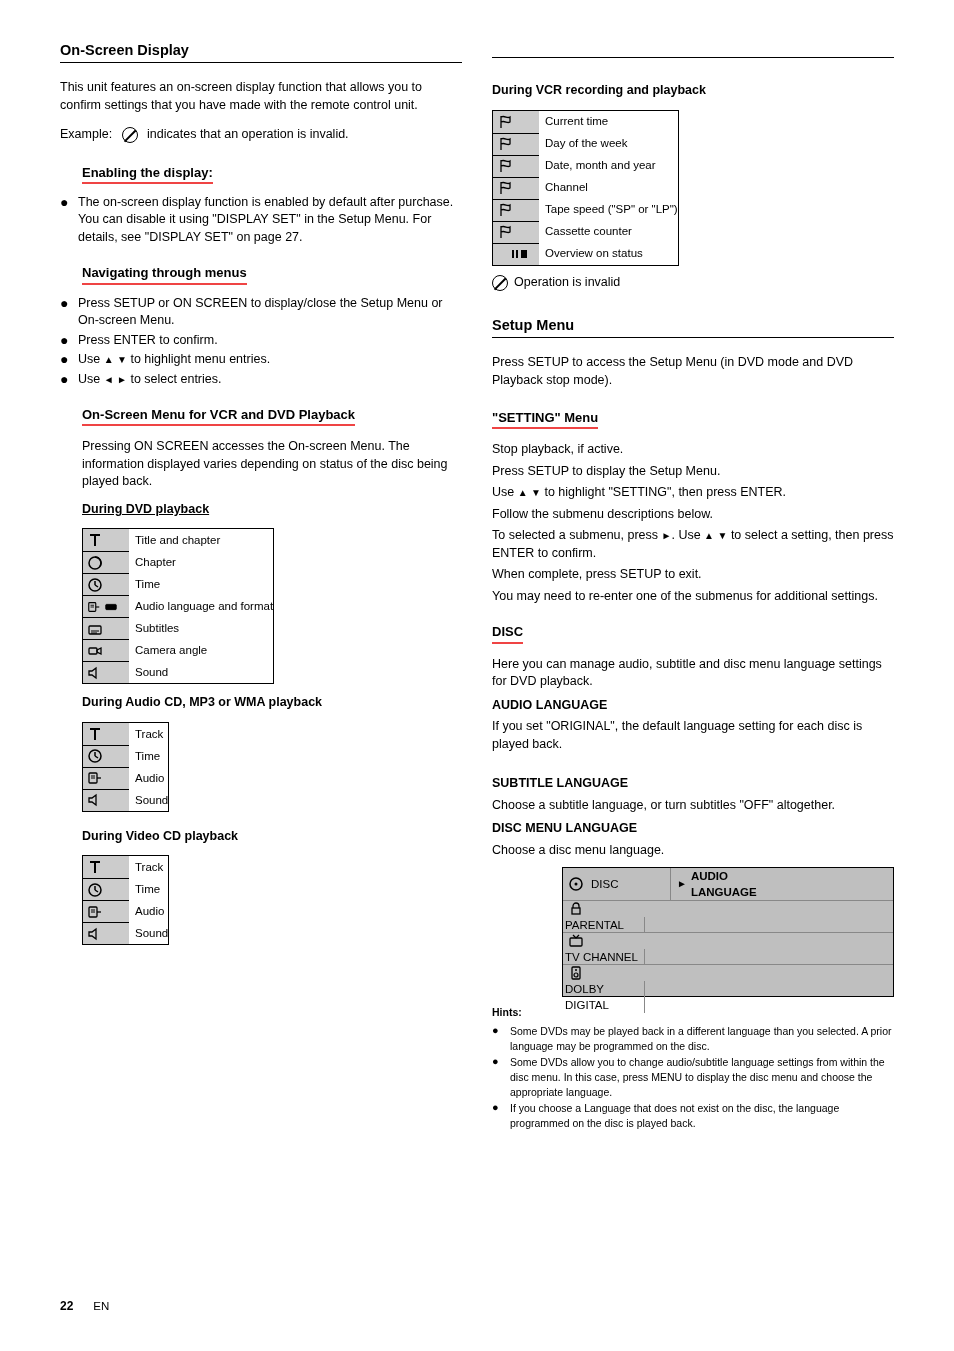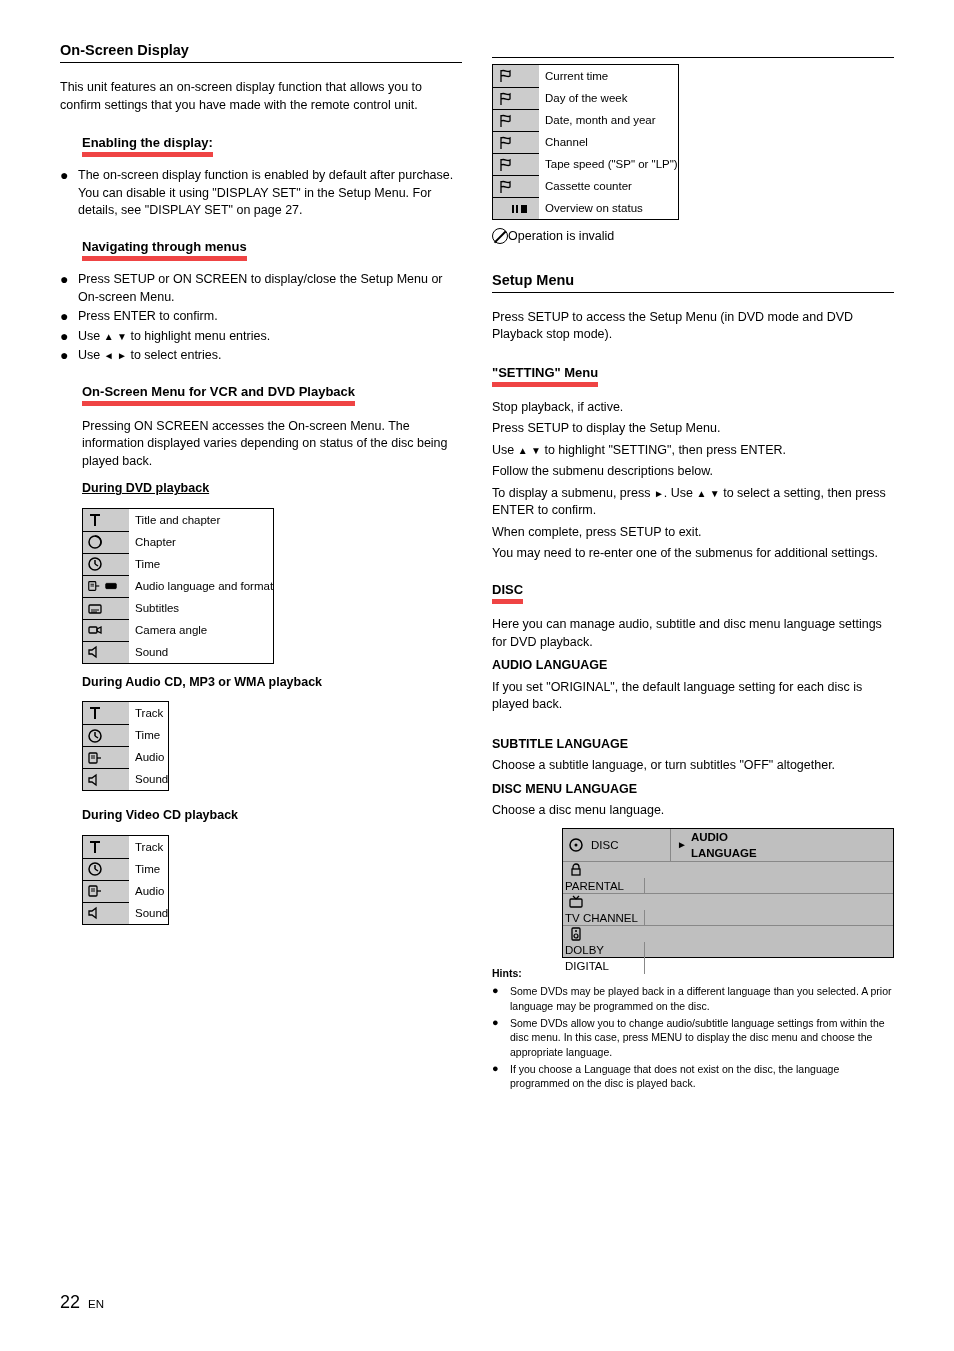--- a/index.html
+++ b/index.html
@@ -1,21 +1,21 @@
 <!DOCTYPE html>
 <html><head>
 <meta charset="utf-8">
 <style>
   * { margin: 0; padding: 0; box-sizing: border-box; }
   body { width: 954px; height: 1351px; font-family: Arial, sans-serif; font-size: 12.5px; color: #000; background: #fff; position: relative; line-height: 1.4; }
   .page { padding: 40px 60px 60px 60px; }
   .columns { display: flex; gap: 30px; }
   .col { flex: 1; }
   .section-title { font-size: 14.5px; font-weight: bold; border-bottom: 1px solid #000; padding-bottom: 2px; margin-bottom: 16px; }
-  .subsection { font-size: 13px; font-weight: bold; border-bottom: 5px solid #ef4444; display: inline-block; margin-top: 16px; margin-bottom: 8px; }
+  .subsection { font-size: 13px; font-weight: bold; border-bottom: 2px solid #ef4444; display: inline-block; margin-top: 16px; margin-bottom: 8px; }
   .para { margin: 4px 0; }
   .indent { margin-left: 22px; }
   .bullet-row { display: flex; align-items: flex-start; margin: 2px 0; }
   .bullet { width: 18px; font-size: 14px; line-height: 1; margin-top: 1px; }
   .bullet-text { flex: 1; }
   .tri-up::before { content: "▲"; font-size: 10px; }
   .tri-down::before { content: "▼"; font-size: 10px; }
   .tri-left::before { content: "◄"; font-size: 10px; }
   .tri-right::before { content: "►"; font-size: 10px; }
   .prohibit { display: inline-block; width: 16px; height: 16px; border: 1.5px solid #000; border-radius: 50%; position: relative; vertical-align: middle; }
@@ -28,35 +28,40 @@
   .svg-ic { width: 16px; height: 16px; }
   .svg-ic-sm { width: 14px; height: 14px; }
   .menu-table { border: 1px solid #000; background: #bfbfbf; margin: 8px 0 8px 70px; font-size: 11.5px; }
   .menu-table .mrow { display: flex; align-items: stretch; height: 32px; }
   .menu-table .mrow + .mrow { border-top: 1px solid #888; flex-direction: column; }
   .menu-table .micon { width: 26px; display: flex; align-items: center; justify-content: center; }
   .menu-table .mlabel { width: 82px; display: flex; align-items: center; border-right: 1px solid #888; padding-left: 2px; }
   .menu-table .mval { width: 110px; display: flex; align-items: center; padding-left: 6px; font-weight: bold; }
   .page-num { position: absolute; bottom: 36px; text-align: center; }
   .page-num.left { left: 60px; }
-  .page-num .pn { font-size: 18px; font-weight: normal; margin-right: 8px; }
+  .page-num .pn { font-size: 12px; font-weight: bold; margin-right: 20px; }
   .page-num .pt { font-size: 11.5px; }
   .bold { font-weight: bold; }
   .hint { font-size: 10.5px; color: #000; }
-  .prohibit-labeled { display: flex; align-items: flex-start; gap: 0; margin-left: 22px; margin-top: 2px; }
+  .prohibit-labeled { display: flex; align-items: flex-end; gap: 6px; margin-left: 22px; margin-top: 2px; }
 </style>
 </head>
 <body>
 
 <div class="page">
   <div class="columns">
 
     <div class="col">
       <div class="section-title">On-Screen Display</div>
       <div class="para">This unit features an on-screen display function that allows you to confirm settings that you have made with the remote control unit.</div>
+      <div class="para" style="margin-top:12px;">
+        <span>Example:</span>
+        <span style="margin:0 6px;" class="prohibit"></span>
+        <span>indicates that an operation is invalid.</span>
+      </div>
 
       <div class="indent">
         <div class="subsection">Enabling the display:</div>
       </div>
       <div class="bullet-row">
         <div class="bullet">●</div>
         <div class="bullet-text">The on-screen display function is enabled by default after purchase. You can disable it using "DISPLAY SET" in the Setup Menu. For details, see "DISPLAY SET" on page 27.</div>
       </div>
 
       <div class="indent">
@@ -241,20 +246,21 @@
                 <path d="M2 6 L5 6 L9 3 L9 13 L5 10 L2 10 Z" stroke="#000" fill="none" stroke-width="1.3"></path>
               </svg>
             </div>
             <div class="label">Sound</div>
           </div>
       </div>
     </div>
 
     <div class="col">
       <div style="border-bottom:1px solid #000; height:18px;"></div>
+      <div class="para bold" style="margin-top:24px;">During VCR recording and playback</div>
 
       <div class="icon-box-list" style="margin-left:0px;">
         <div class="row">
             <div class="cell-icon">
               <svg class="svg-ic" viewBox="0 0 16 16">
                 <path d="M4 2 V14 M4 3 C8 1 10 5 13 3 V8 C10 10 8 6 4 8 Z" stroke="#000" fill="none" stroke-width="1.3"></path>
               </svg>
             </div>
             <div class="label">Current time</div>
           </div>
@@ -318,21 +324,21 @@
       <div class="para">Press SETUP to access the Setup Menu (in DVD mode and DVD Playback stop mode).</div>
 
       <div class="subsection">"SETTING" Menu</div>
       <div class="para">Stop playback, if active.</div>
       <div class="para">Press SETUP to display the Setup Menu.</div>
       <div class="para">
         <span>Use </span><span class="tri-up"></span> <span class="tri-down"></span><span> to highlight "SETTING", then press ENTER.</span>
       </div>
       <div class="para">Follow the submenu descriptions below.</div>
       <div class="para">
-        <span>To display a submenu, press </span><span class="tri-right"></span><span>. Use </span><span class="tri-up"></span> <span class="tri-down"></span><span> to select a setting, then press ENTER to confirm.</span>
+        <span>To selected a submenu, press </span><span class="tri-right"></span><span>. Use </span><span class="tri-up"></span> <span class="tri-down"></span><span> to select a setting, then press ENTER to confirm.</span>
       </div>
       <div class="para">When complete, press SETUP to exit.</div>
       <div class="para">You may need to re-enter one of the submenus for additional settings.</div>
 
       <div class="subsection" style="margin-top:14px;">DISC</div>
       <div class="para">Here you can manage audio, subtitle and disc menu language settings for DVD playback.</div>
 
       <div class="para bold" style="margin-top:6px;">AUDIO LANGUAGE</div>
       <div class="para">If you set "ORIGINAL", the default language setting for each disc is played back.</div>
 

